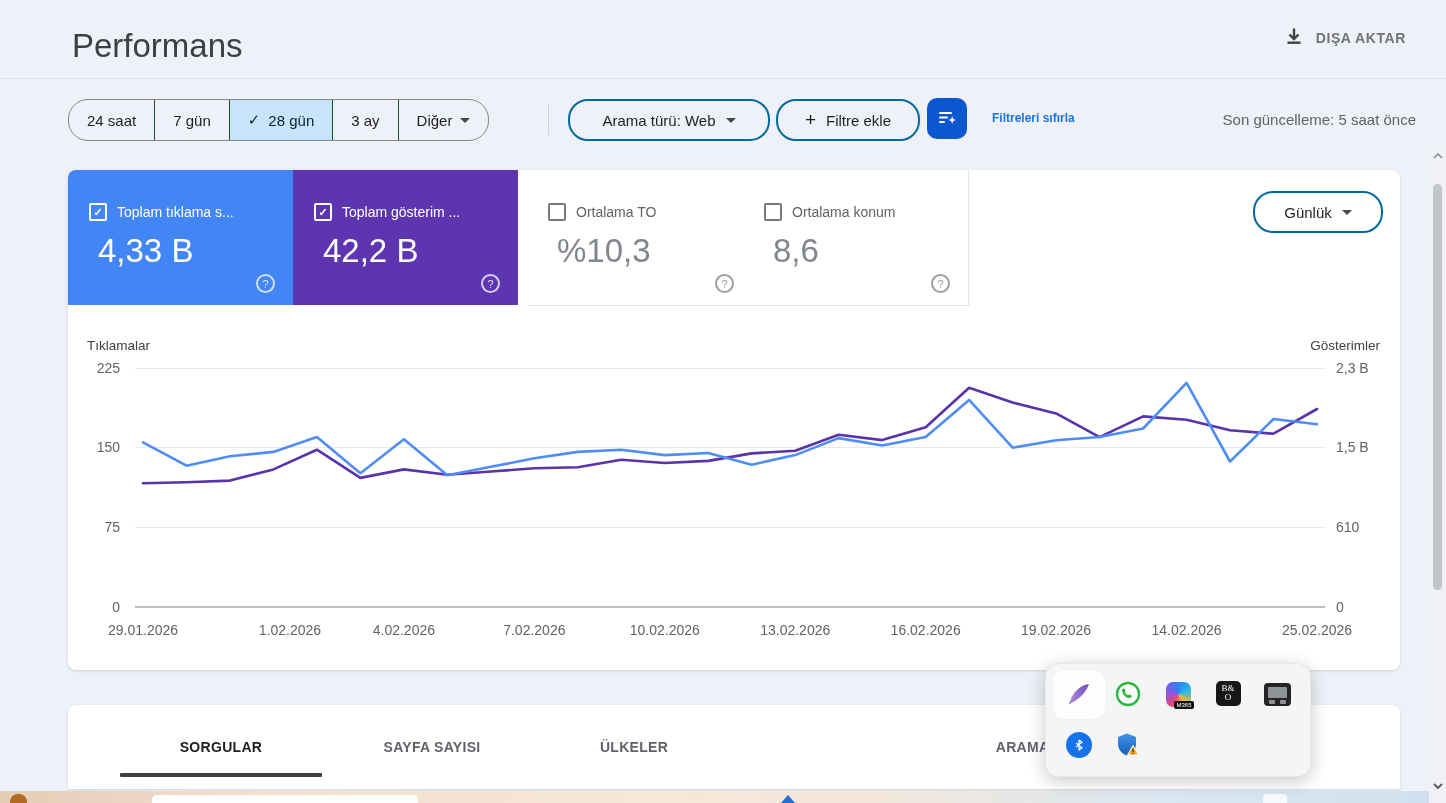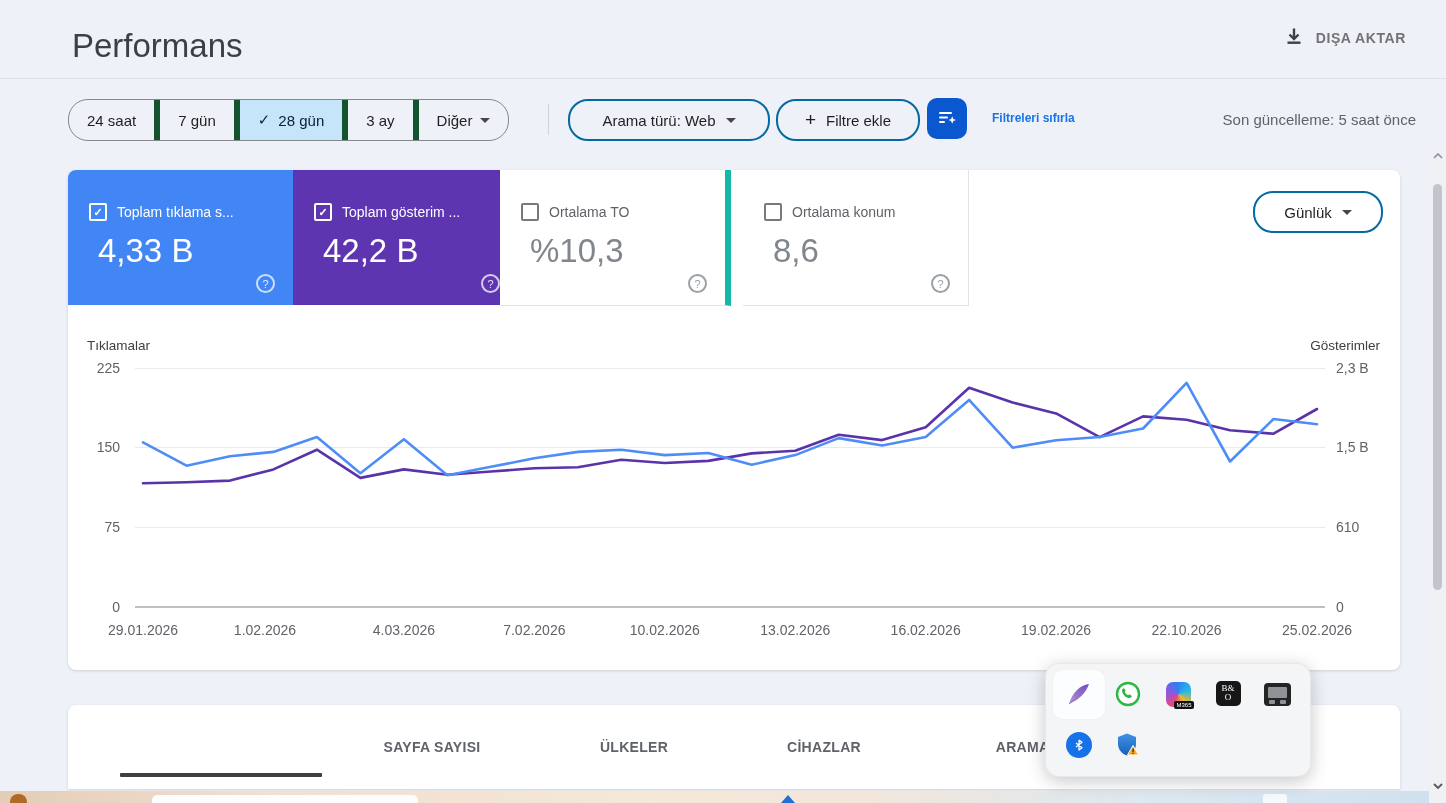--- a/index.html
+++ b/index.html
@@ -10,21 +10,21 @@
   .abs{position:absolute}
   
   .page-title{left:72px;top:27px;font-size:33px;color:#3c4043}
   .export-btn{right:40px;top:26px;display:flex;align-items:center;gap:12px;cursor:pointer}
   .export-label{font-size:14px;font-weight:bold;letter-spacing:.6px;color:#737373}
   .header-divider{left:0;top:78px;width:1446px;height:1px;background:#dde0e6}
   
   .range-group{left:68px;top:99px;height:40px;display:flex;align-items:stretch;
     border:1px solid #84878b;border-radius:20px;overflow:hidden;background:#eef1f7}
   .range-seg{display:flex;align-items:center;justify-content:center;font-size:15px;color:#1f1f1f;
-    padding:0 18px;border-right:6px solid #14532d;cursor:pointer;gap:8px;white-space:nowrap}
+    padding:0 18px;border-right:1px solid #14532d;cursor:pointer;gap:8px;white-space:nowrap}
   .range-seg:last-child{border-right:none}
   .range-seg.selected{background:#c6e4fa;color:#05213a}
   .check-glyph{font-size:15px}
   .pill{height:38px;border:2px solid #0369a1;border-radius:20px;display:flex;align-items:center;
     justify-content:center;font-size:15px;color:#1f1f1f;gap:10px;cursor:pointer;background:transparent}
   .caret{width:0;height:0;border-left:5px solid transparent;border-right:5px solid transparent;
     border-top:5px solid #444746;display:inline-block}
   .vert-div{left:548px;top:104px;width:1px;height:31px;background:#d0d3d9}
   .sparkle-btn{left:927px;top:98px;width:40px;height:41px;background:#0b57d0;border-radius:10px;
     display:flex;align-items:center;justify-content:center;cursor:pointer}
@@ -168,21 +168,21 @@
 
   <div class="abs metric-card card-colored" style="left:225px;background:#5e35b1">
     <div class="lbl-row">
       <span class="cbox">✓</span>
       <span class="metric-label">Toplam gösterim ...</span>
     </div>
     <div class="metric-value">42,2 B</div>
     <div class="help-circle">?</div>
   </div>
 
-  <div class="abs metric-card card-white" style="left:432px;border-right:6px solid #14b8a6">
+  <div class="abs metric-card card-white" style="left:459px;border-right:6px solid #14b8a6">
     <div class="lbl-row">
       <span class="cbox grey"></span>
       <span class="metric-label">Ortalama TO</span>
     </div>
     <div class="metric-value">%10,3</div>
     <div class="help-circle grey">?</div>
   </div>
 
   <div class="abs metric-card card-white" style="left:675px;border-right:1px solid #e2e4e8">
     <div class="lbl-row">
@@ -215,41 +215,41 @@
     <line class="grid-line" x1="67" y1="198.5" x2="1257" y2="198.5"></line>
     <line class="grid-line" x1="67" y1="277.5" x2="1257" y2="277.5"></line>
     <line class="grid-line" x1="67" y1="357.5" x2="1257" y2="357.5"></line>
     <line class="zero-line" x1="67" y1="437" x2="1257" y2="437"></line>
     <polyline id="line-impressions" class="series-line" points="75.0,313.3 118.5,312.2 162.0,310.6 205.4,299.4 248.9,279.7 292.4,307.9 335.9,299.4 379.4,304.7 422.9,301.5 466.3,298.3 509.8,297.3 553.3,289.8 596.8,293.0 640.3,290.9 683.7,283.4 727.2,280.7 770.7,264.7 814.2,270.1 857.7,257.3 901.1,217.8 944.6,232.6 988.1,243.4 1031.6,267.1 1075.1,246.4 1118.6,249.8 1162.0,260.2 1205.5,263.7 1249.0,239.0" stroke="#5a32aa"></polyline>
     <polyline id="line-clicks" class="series-line" points="75.0,272.4 118.5,295.7 162.0,286.2 205.4,281.9 248.9,267.0 292.4,303.2 335.9,269.2 379.4,305.3 422.9,296.8 466.3,288.3 509.8,281.9 553.3,279.8 596.8,285.1 640.3,283.0 683.7,294.7 727.2,285.1 770.7,268.1 814.2,275.5 857.7,267.0 901.1,229.9 944.6,277.7 988.1,270.2 1031.6,267.0 1075.1,258.5 1118.6,212.9 1162.0,291.5 1205.5,249.0 1249.0,254.3" stroke="#4f8df6"></polyline>
   </svg>
 
   <div id="x-labels" class="abs" style="left:0;top:0;width:1332px">
       <span class="x-tick" style="left: 27px;">29.01.2026</span>
-      <span class="x-tick" style="left: 149px;">1.02.2026</span>
-      <span class="x-tick" style="left: 287.889px;">4.03.2026</span>
+      <span class="x-tick" style="left: 174px;">1.02.2026</span>
+      <span class="x-tick" style="left: 287.889px;">4.02.2026</span>
       <span class="x-tick" style="left: 418.333px;">7.02.2026</span>
       <span class="x-tick" style="left: 548.778px;">10.02.2026</span>
       <span class="x-tick" style="left: 679.222px;">13.02.2026</span>
       <span class="x-tick" style="left: 809.667px;">16.02.2026</span>
       <span class="x-tick" style="left: 940.111px;">19.02.2026</span>
-      <span class="x-tick" style="left: 1070.56px;">22.10.2026</span>
+      <span class="x-tick" style="left: 1070.56px;">14.02.2026</span>
       <span class="x-tick" style="left: 1201px;">25.02.2026</span>
     </div>
 </div>
 
 <div class="abs tabs-card">
+  <div class="tab active" style="left:52px;width:202px">
+    <span>SORGULAR</span>
+  </div>
   <div class="tab" style="left:254px;width:220px">
     <span>SAYFA SAYISI</span>
   </div>
   <div class="tab" style="left:474px;width:184px">
     <span>ÜLKELER</span>
-  </div>
-  <div class="tab" style="left:658px;width:196px">
-    <span>CİHAZLAR</span>
   </div>
   <div class="tab" style="left:854px;width:216px">
     <span>ARAMA G</span>
   </div>
   <div class="tab-underline"></div>
 </div>
 
 <div class="abs taskbar">
   <div class="tb-blob"></div>
   <div class="tb-pill"></div>

